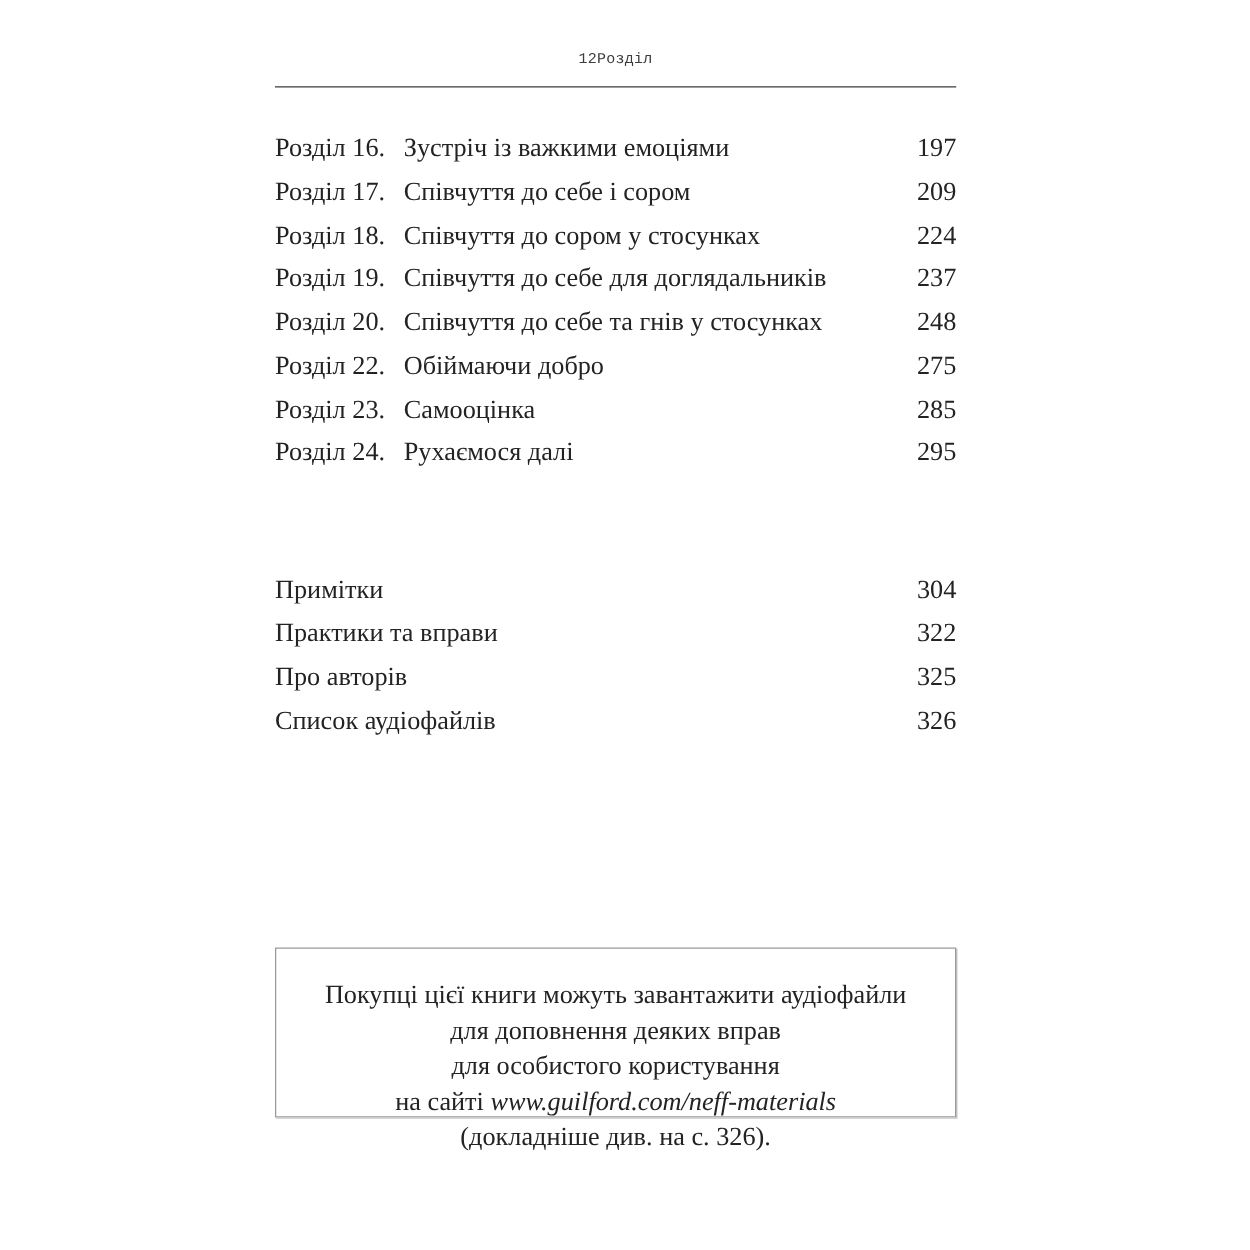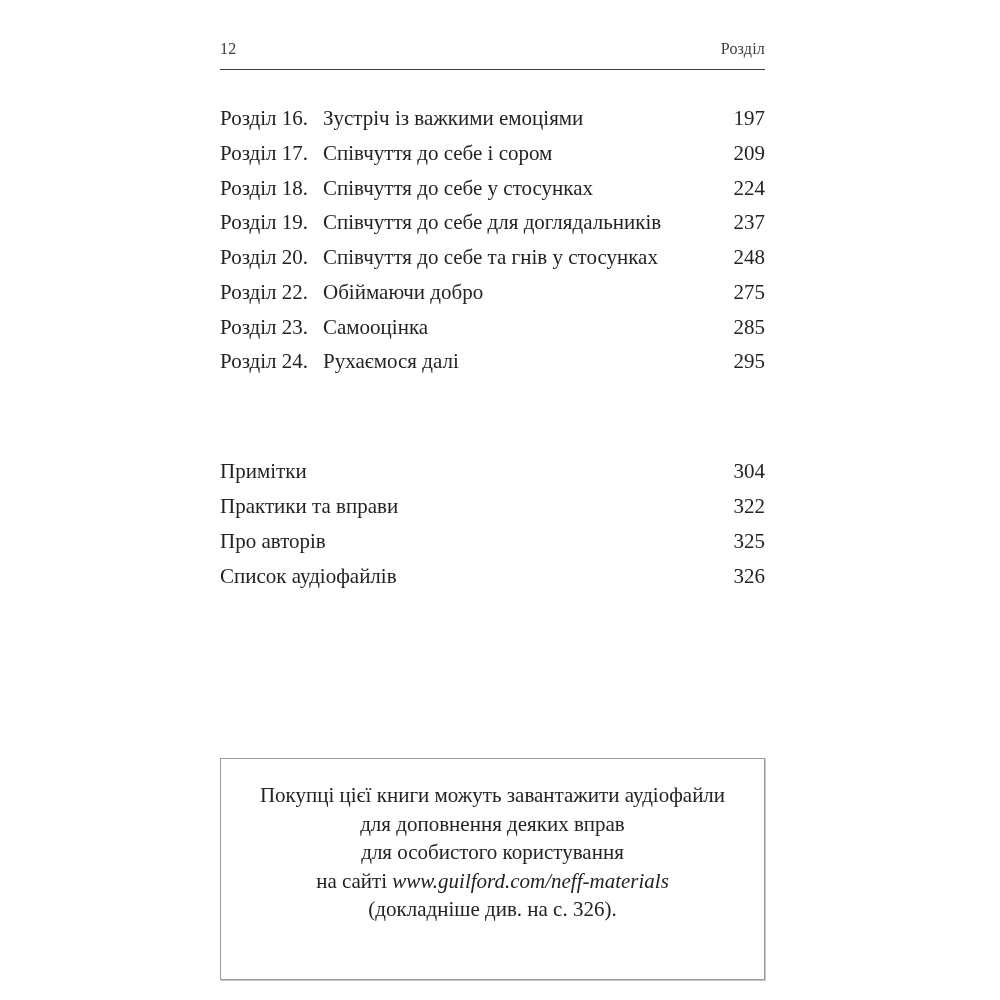--- a/index.html
+++ b/index.html
@@ -18,24 +18,24 @@
   }
 
   
   .running-head {
     position: absolute;
     left: 220px;
     width: 545px;
     top: 40px;
     height: 30px;
     display: flex;
-    justify-content: space-between;
+    justify-content: center;
     align-items: flex-start;
-    font-family: Liberation Serif, serif;
-    font-size: 16px;
+    font-family: Liberation Mono, monospace;
+    font-size: 12px;
     letter-spacing: 0.2px;
     color: #3c3c3c;
     border-bottom: 1px solid #3c3c3c;
     box-sizing: border-box;
   }
 
   
   .toc-chapters {
     position: absolute;
     left: 220px;
@@ -77,21 +77,21 @@
     height: 35px;
     font-size: 21px;
   }
 
   
   .note-box {
     position: absolute;
     left: 220px;
     width: 545px;
     top: 758px;
-    height: 222px;
+    height: 136px;
     border: 1px solid #9a9a9a;
     box-shadow: 1px 1px 0 #c8c8c8;
     box-sizing: border-box;
     text-align: center;
     font-size: 21px;
     line-height: 28.5px;
     padding-top: 22px;
     color: #232323;
   }
   .note-box .url {
@@ -114,21 +114,21 @@
       <span class="chapter-title">Зустріч із важкими емоціями</span>
       <span class="page-num">197</span>
     </div>
     <div class="toc-row">
       <span class="chapter-label">Розділ 17.</span>
       <span class="chapter-title">Співчуття до себе і сором</span>
       <span class="page-num">209</span>
     </div>
     <div class="toc-row">
       <span class="chapter-label">Розділ 18.</span>
-      <span class="chapter-title">Співчуття до себе у стосунках</span>
+      <span class="chapter-title">Співчуття до сором у стосунках</span>
       <span class="page-num">224</span>
     </div>
     <div class="toc-row">
       <span class="chapter-label">Розділ 19.</span>
       <span class="chapter-title">Співчуття до себе для доглядальників</span>
       <span class="page-num">237</span>
     </div>
     <div class="toc-row">
       <span class="chapter-label">Розділ 20.</span>
       <span class="chapter-title">Співчуття до себе та гнів у стосунках</span>

